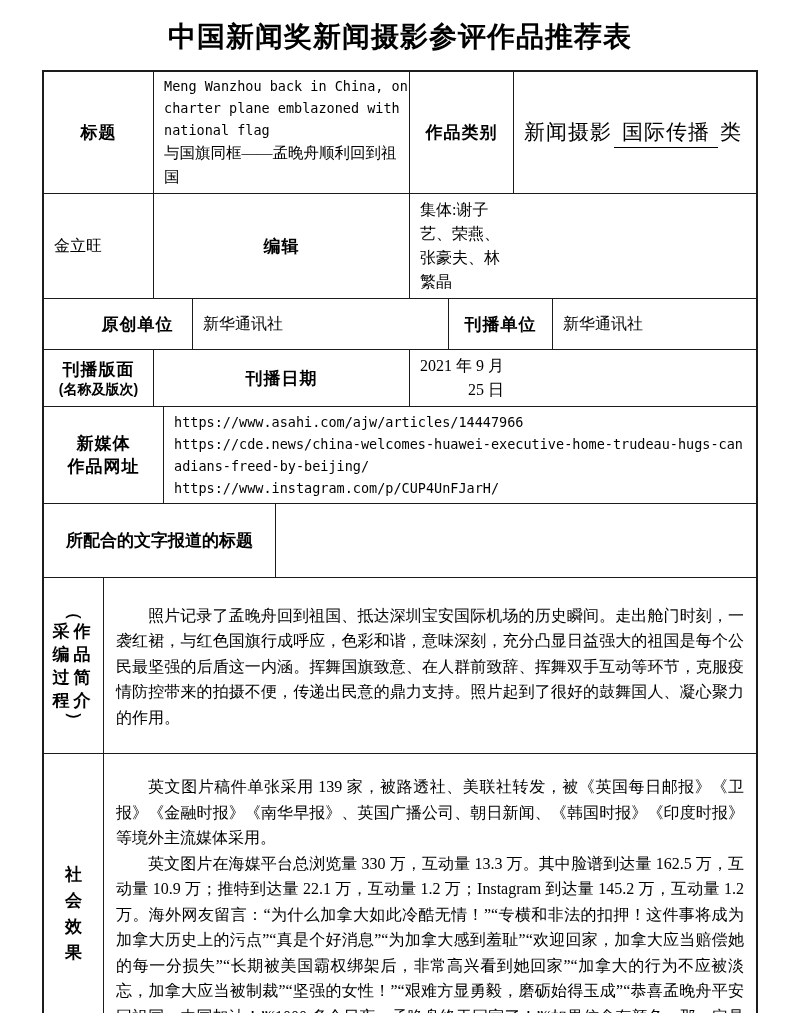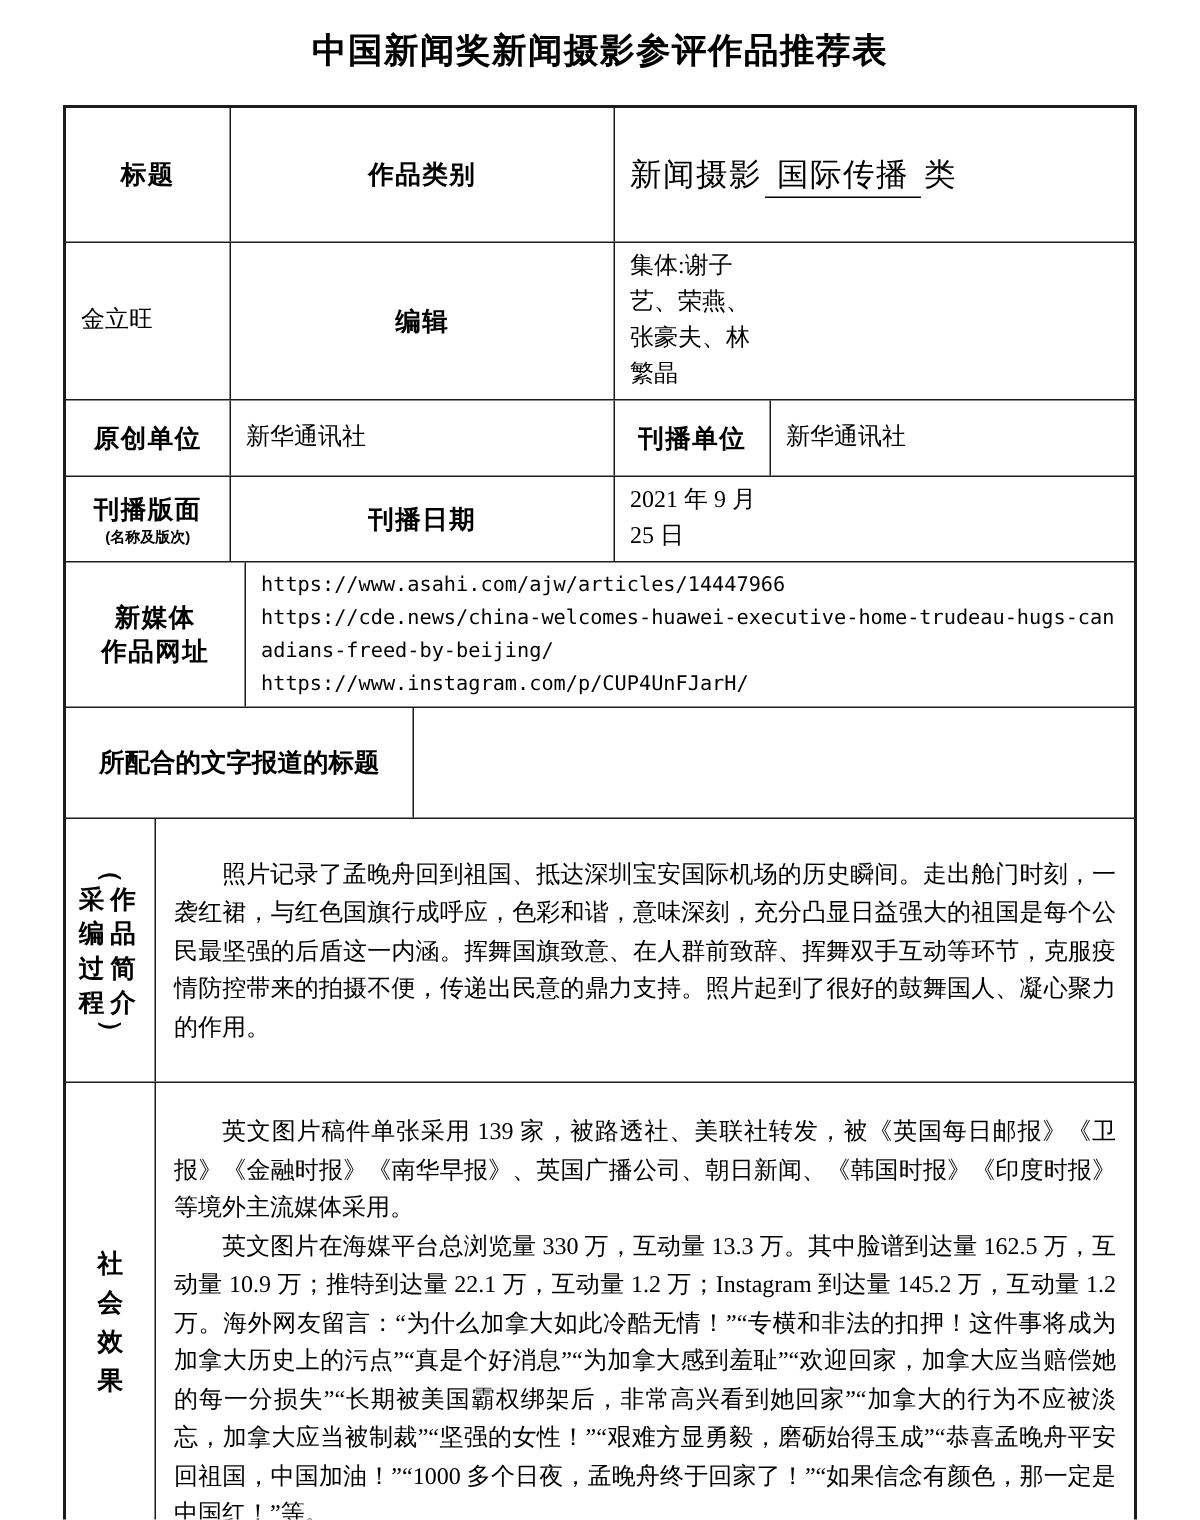--- a/index.html
+++ b/index.html
@@ -9,21 +9,21 @@
     font-family: "Liberation Serif", serif;
     color: #000;
     overflow: hidden;
   }
   .page-title {
     text-align: center;
     padding-top: 18px;
     height: 70px;
     font-family: "Liberation Serif", serif;
     font-weight: bold;
-    font-size: 23px;
+    font-size: 28px;
     letter-spacing: 1px;
   }
   .form-table {
     width: 716px;
     margin: 0 auto;
     border: 2px solid #1c1c1c;
     background: #fff;
   }
   .row {
     display: grid;
@@ -43,37 +43,37 @@
   }
   .cell:last-child { border-right: none; }
   .label {
     font-family: Liberation Sans, sans-serif;
     font-weight: bold;
     font-size: 17px;
     text-align: center;
     align-items: center;
     letter-spacing: 1px;
   }
-  .label .sub { font-size: 10px; letter-spacing: 0; }
+  .label .sub { font-size: 14px; letter-spacing: 0; }
   .value { font-size: 16px; line-height: 24px; }
   .mono-line {
     font-family: "DejaVu Sans Mono", monospace;
     font-size: 13.5px;
     line-height: 22px;
     white-space: nowrap;
   }
   .zh-line { font-size: 15.5px; line-height: 24px; }
   .cat-line { font-size: 21px; letter-spacing: 1px; white-space: nowrap; }
   .cat-underline {
     border-bottom: 1px solid #000;
     padding: 0 8px 1px 8px;
     margin: 0 2px;
     display: inline-block;
   }
-  .center-text { text-align: left; }
+  .center-text { text-align: right; }
   .url-line {
     font-family: "DejaVu Sans Mono", monospace;
     font-size: 13.5px;
     line-height: 22px;
     word-break: break-all;
   }
   .vlabel {
     font-family: "Liberation Sans", sans-serif;
     font-weight: bold;
     font-size: 17px;
@@ -87,37 +87,43 @@
   .paren { display: inline-block; transform: rotate(90deg); line-height: 16px; font-weight: bold; }
   .body-text {
     font-size: 16px;
     line-height: 25.5px;
     justify-content: center;
     padding: 12px 12px 10px 12px;
   }
   .body-text p { text-indent: 2em; text-align: justify; }
   .min-r1 { min-height: 90px; }
   .min-r2 { min-height: 53px; }
-  .min-r3 { min-height: 51px; }
+  .min-r3 { min-height: 51px; padding-left: 39px; }
   .min-r4 { min-height: 52px; }
   .min-r5 { min-height: 89px; }
   .min-r6 { min-height: 74px; }
   .min-r7 { min-height: 176px; }
   .min-r8 { min-height: 319px; }
   .top-align { justify-content: flex-start; padding-top: 3px; }
 </style>
 </head>
 <body>
 
 <div class="page-title">中国新闻奖新闻摄影参评作品推荐表</div>
 
 <div class="form-table">
 
   <div class="row r14 min-r1">
     <div class="cell label">标题</div>
+    <div class="cell top-align">
+      <div class="mono-line">Meng Wanzhou back in China, on</div>
+      <div class="mono-line">charter plane emblazoned with</div>
+      <div class="mono-line">national flag</div>
+      <div class="zh-line">与国旗同框——孟晚舟顺利回到祖国</div>
+    </div>
     <div class="cell label">作品类别</div>
     <div class="cell">
       <div class="cat-line">
         <span>新闻摄影</span><span class="cat-underline">国际传播</span><span>类</span>
       </div>
     </div>
   </div>
 
   <div class="row r14 min-r2">
     <div class="cell value">金立旺</div>

